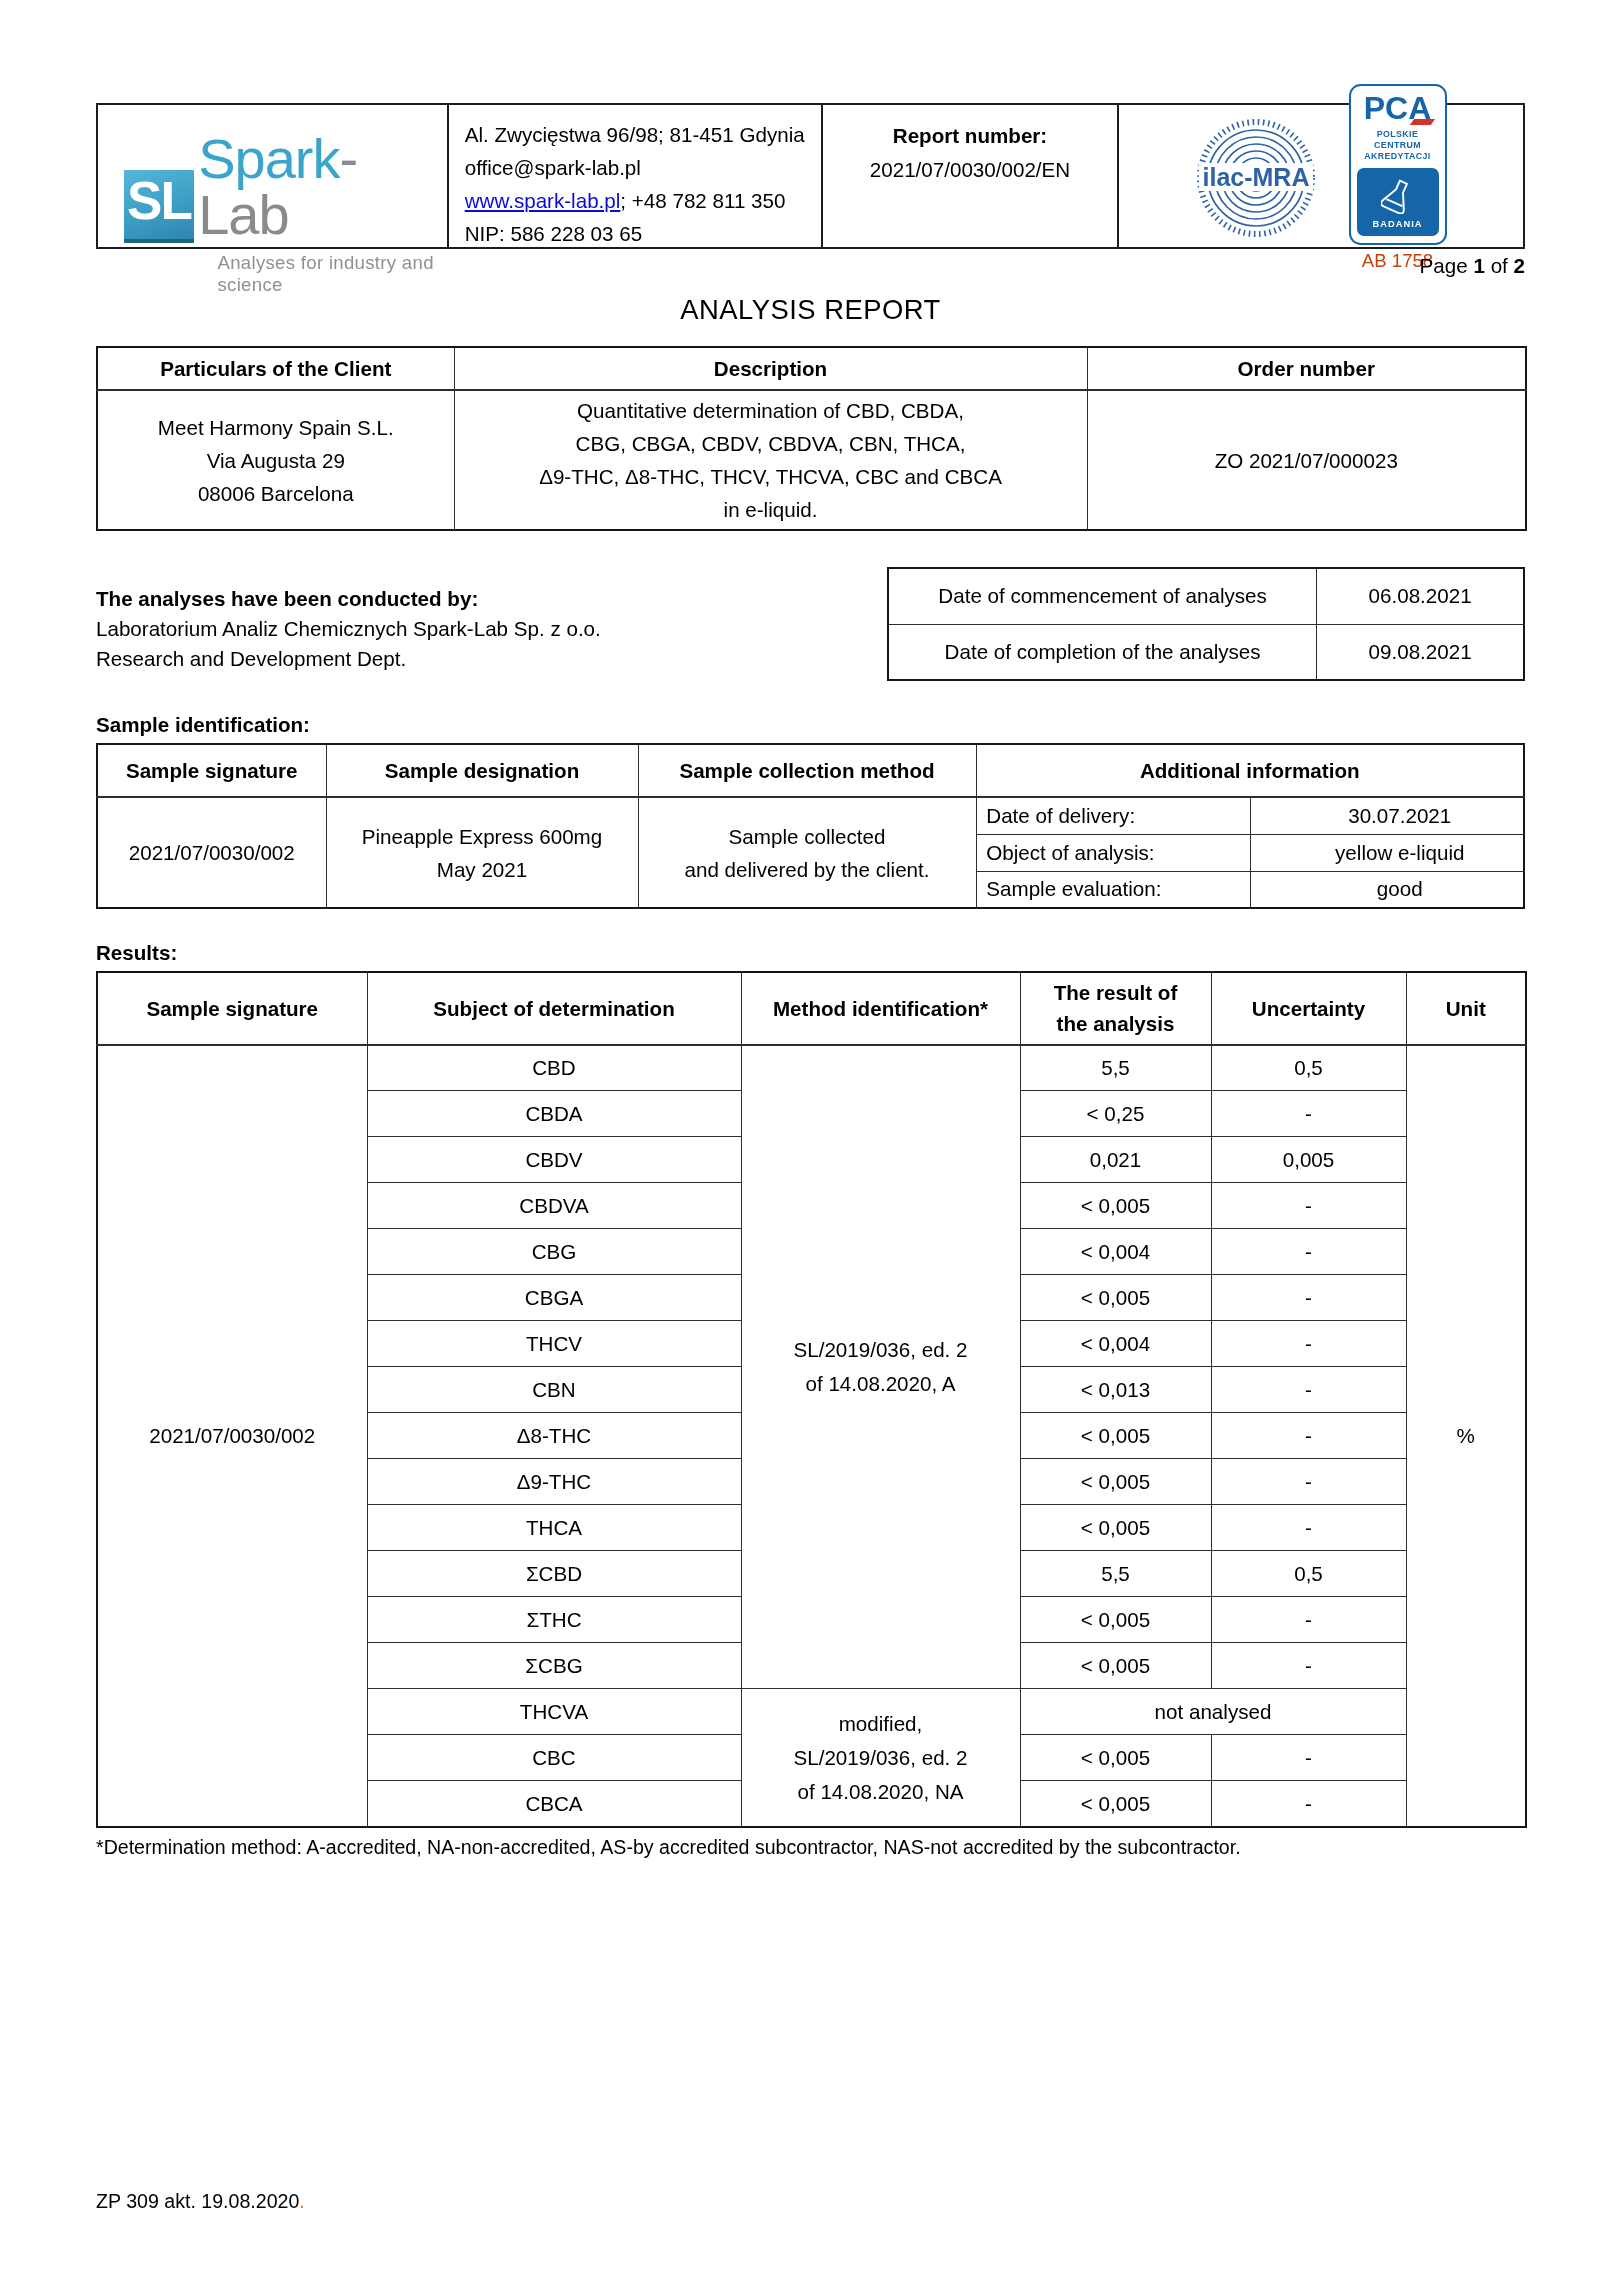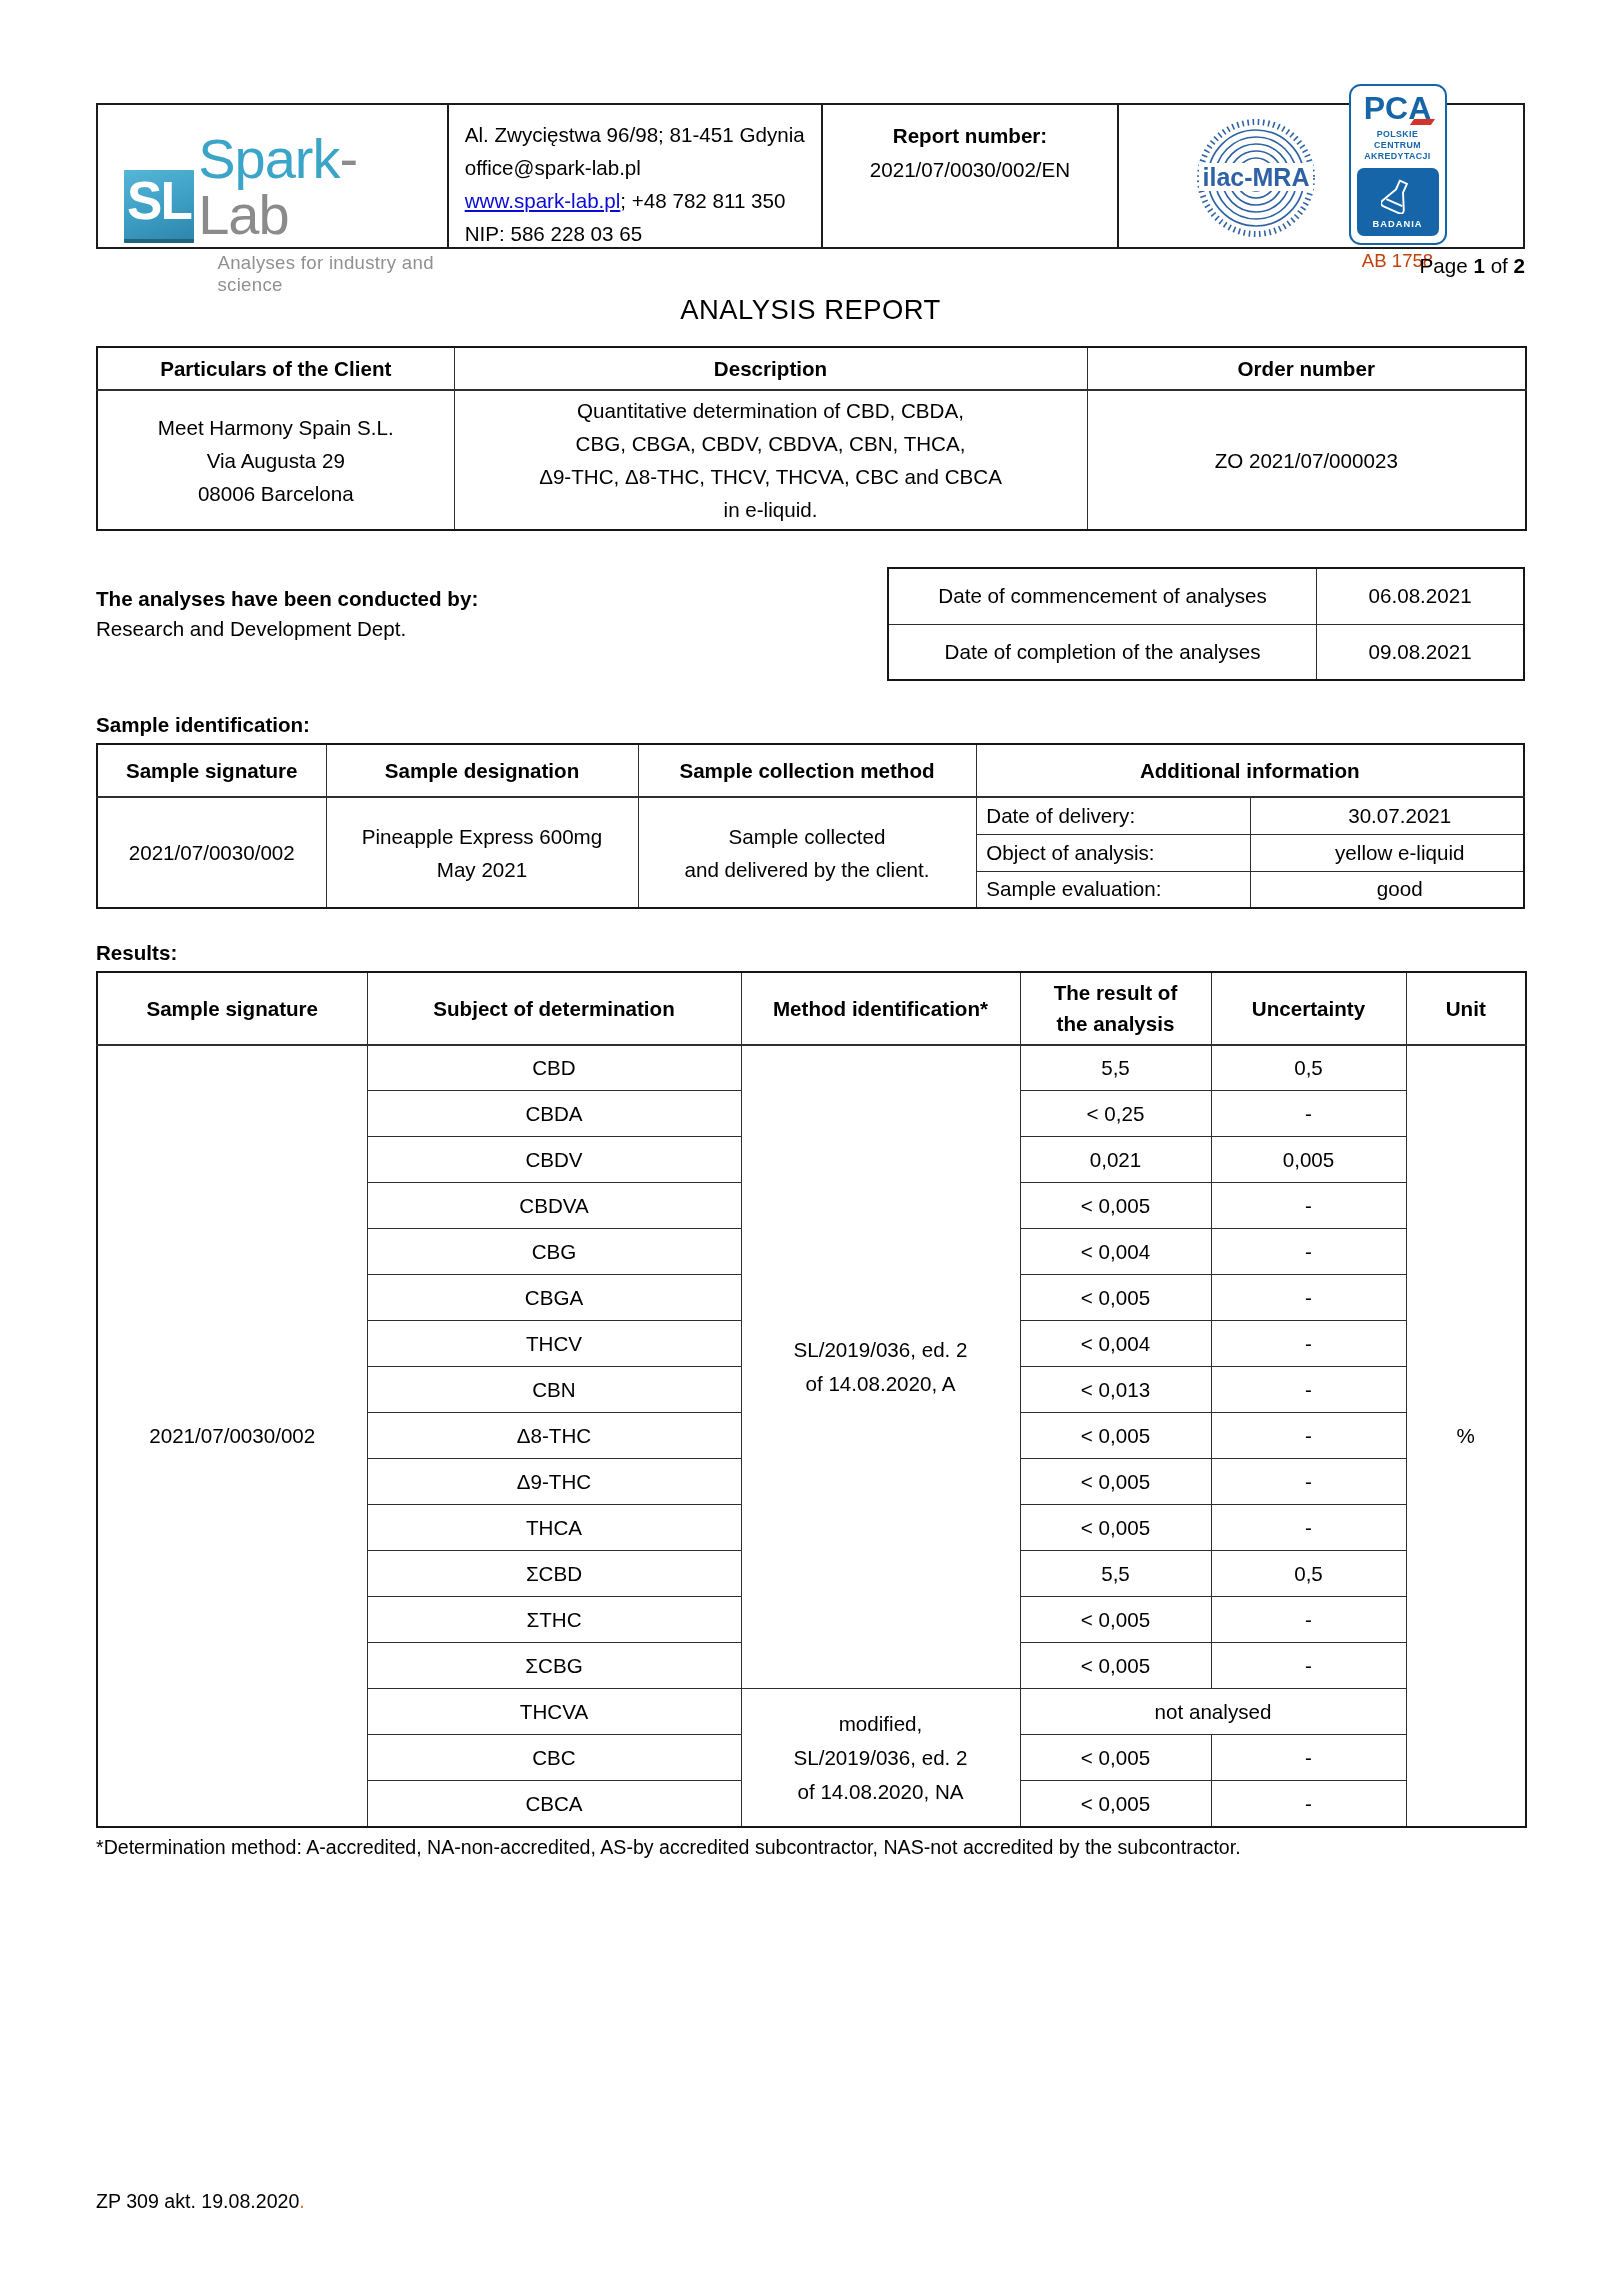--- a/index.html
+++ b/index.html
@@ -195,20 +195,21 @@
         <div>in e-liquid.</div>
       </td>
       <td>ZO 2021/07/000023</td>
     </tr>
   </tbody>
     </table>
 
   <div class="mid-row">
     <div class="conducted">
       <div class="b">The analyses have been conducted by:</div>
+      <div>Laboratorium Analiz Chemicznych Spark-Lab Sp. z o.o.</div>
       <div>Research and Development Dept.</div>
     </div>
     <table class="dates">
       <tbody>
           <tr>
         <td class="dl">Date of commencement of analyses</td>
         <td class="dv">06.08.2021</td>
       </tr>
       <tr>
         <td class="dl">Date of completion of the analyses</td>

